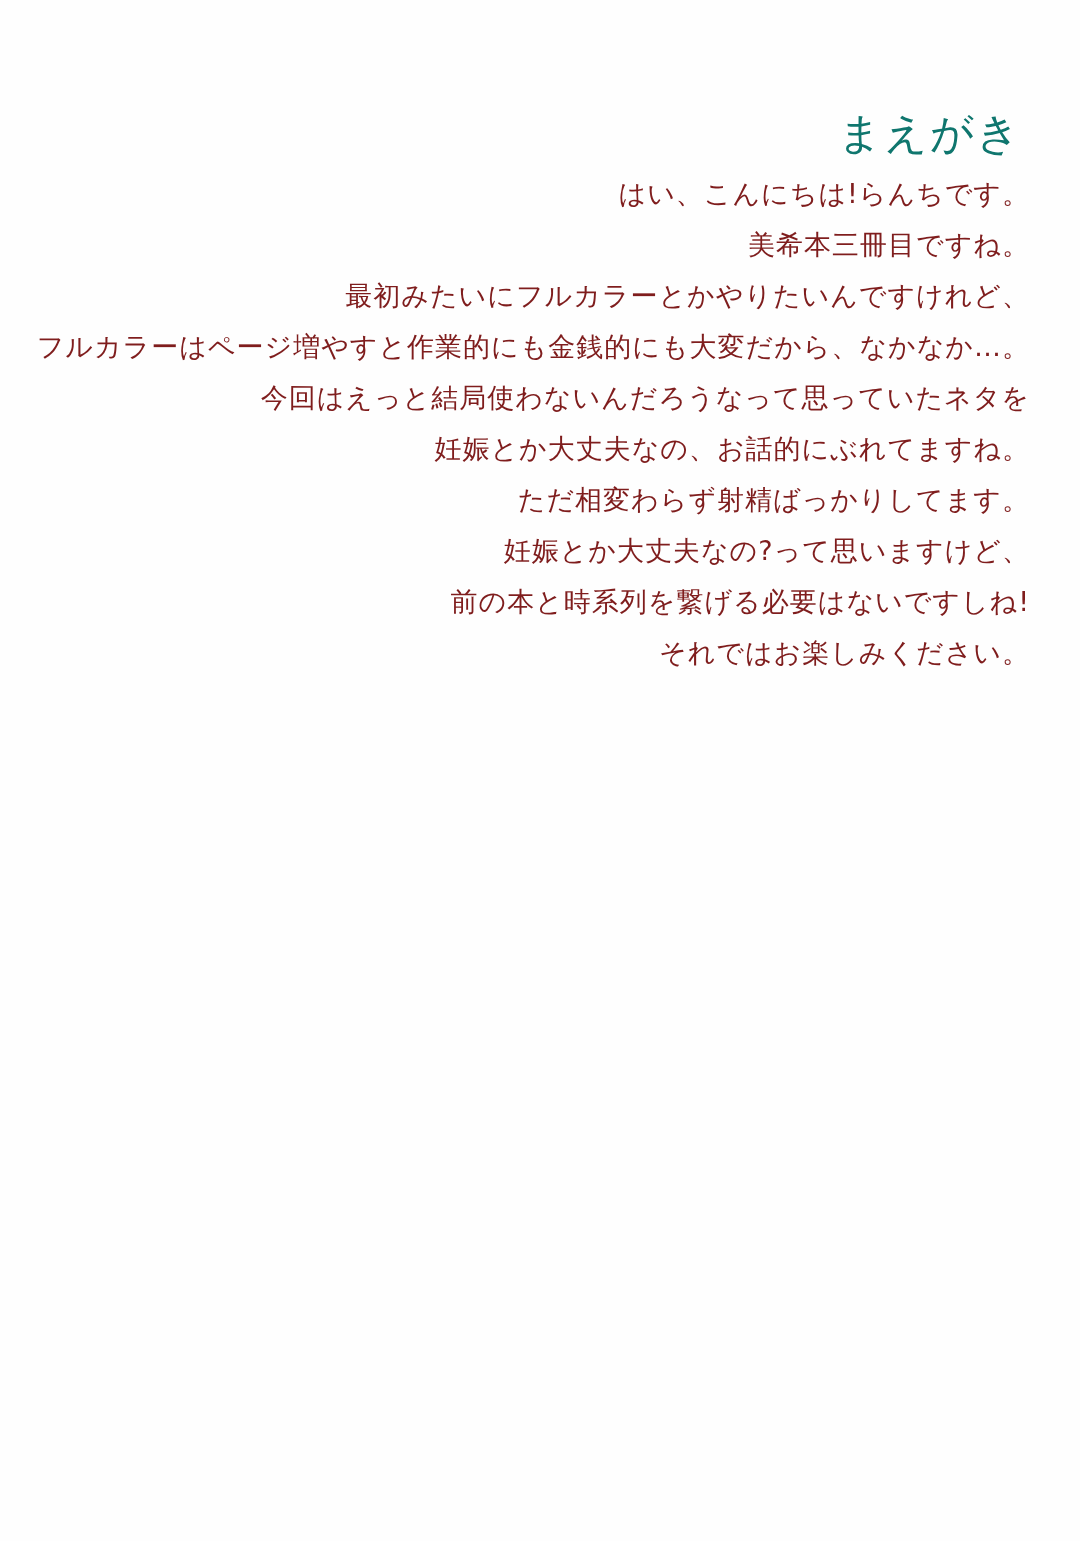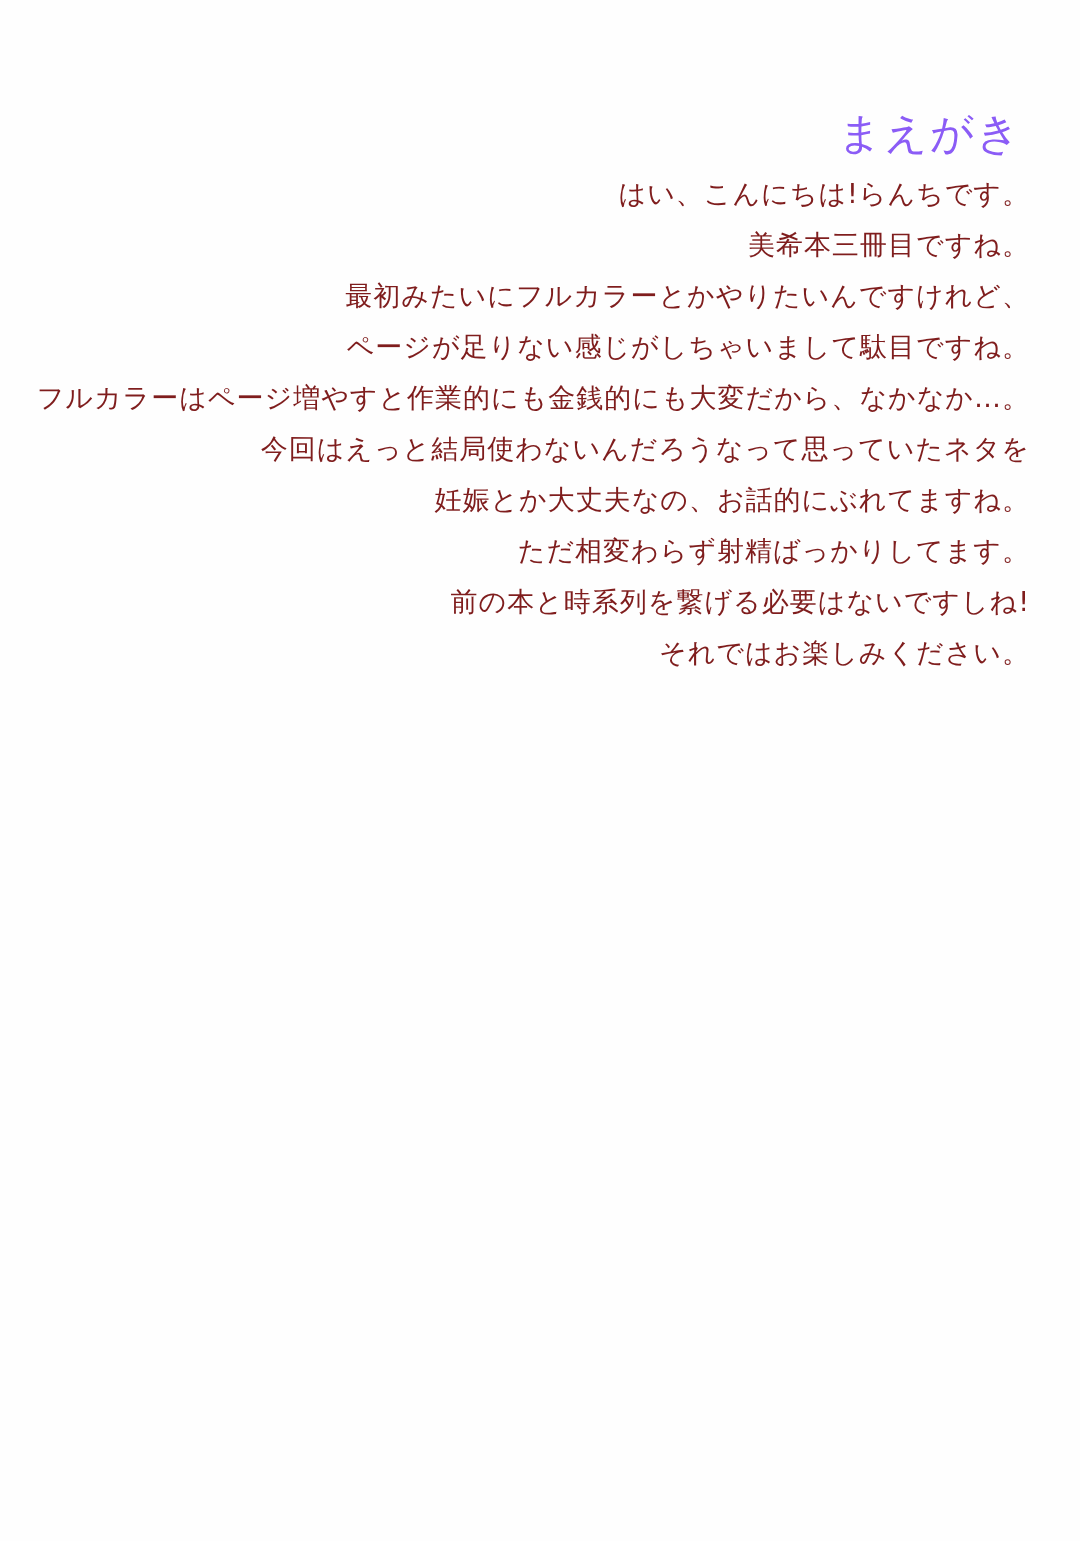--- a/index.html
+++ b/index.html
@@ -23,21 +23,21 @@
   .page-title {
     position: absolute;
     top: 110px;
     left: 0;
     right: 58px;
     text-align: right;
     font-size: 43px;
     line-height: 46px;
     font-weight: 500;
     letter-spacing: 2px;
-    color: #8b5cf6;
+    color: #0f766e;
   }
   .text-block {
     position: absolute;
     top: 168px;
     left: 0;
     right: 50px;
     text-align: right;
   }
   .text-line {
     height: 51px;
@@ -51,21 +51,21 @@
 </head>
 <body>
 
 <div class="page">
   <div class="page-title">まえがき</div>
 
   <div class="text-block">
     <div class="text-line">はい、こんにちは!らんちです。</div>
     <div class="text-line">美希本三冊目ですね。</div>
     <div class="text-line">最初みたいにフルカラーとかやりたいんですけれど、</div>
-    <div class="text-line">ページが足りない感じがしちゃいまして駄目ですね。</div>
     <div class="text-line">フルカラーはページ増やすと作業的にも金銭的にも大変だから、なかなか…。</div>
     <div class="text-line">今回はえっと結局使わないんだろうなって思っていたネタを</div>
     <div class="text-line">妊娠とか大丈夫なの、お話的にぶれてますね。</div>
     <div class="text-line">ただ相変わらず射精ばっかりしてます。</div>
+    <div class="text-line">妊娠とか大丈夫なの?って思いますけど、</div>
     <div class="text-line">前の本と時系列を繋げる必要はないですしね!</div>
     <div class="text-line">それではお楽しみください。</div>
   </div>
 </div>
 
 </body></html>

